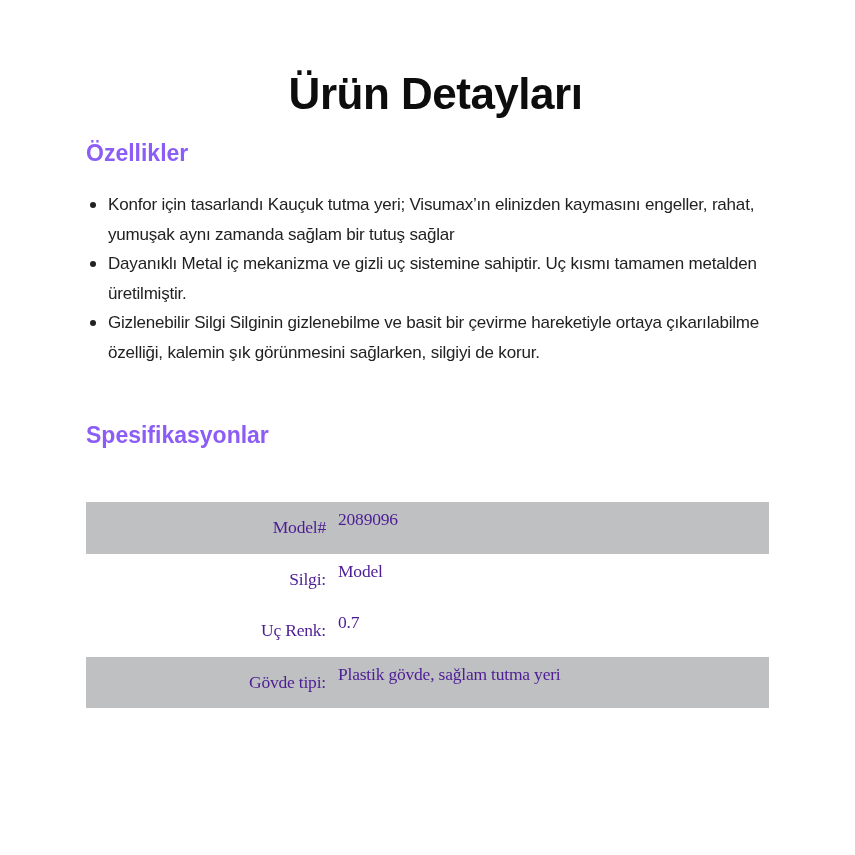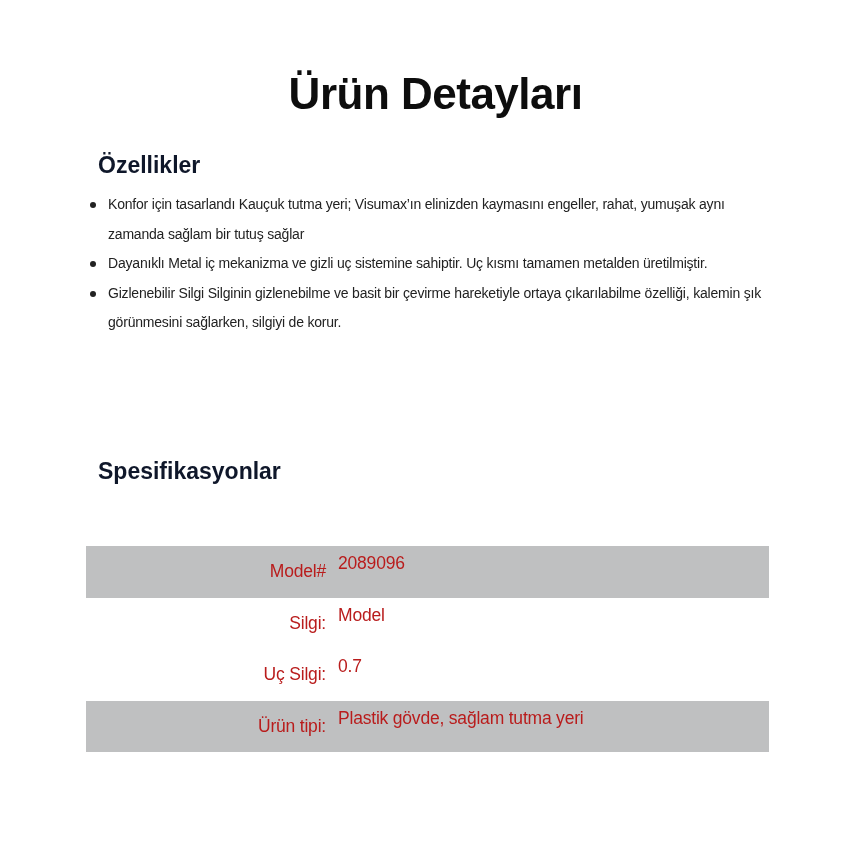--- a/index.html
+++ b/index.html
@@ -28,36 +28,36 @@
       color: #0d0d0d;
       margin: 8px;
     }
     .section-heading {
       position: absolute;
       left: 86px;
       font-family: "Liberation Sans", sans-serif;
       font-weight: 700;
       font-size: 23px;
       line-height: 30px;
-      color: #0f172a;
-      margin: 12px;
+      color: #8b5cf6;
+      margin: 0;
     }
     #features-heading { top: 138px; }
-    #specs-heading { top: 444px; }
+    #specs-heading { top: 420px; }
 
     .feature-list {
       position: absolute;
       left: 86px;
       top: 190px;
       width: 690px;
       margin: 0;
       padding: 0;
       list-style: none;
       font-family: "Liberation Sans", sans-serif;
-      font-size: 14px;
+      font-size: 17px;
       line-height: 29.5px;
       color: #222222;
     }
     .feature-item {
       position: relative;
       padding-left: 22px;
       letter-spacing: -0.2px;
     }
     .feature-bullet {
       position: absolute;
@@ -68,24 +68,23 @@
       border-radius: 50%;
       background: #222222;
     }
 
     .spec-table {
       position: absolute;
       left: 86px;
       top: 502px;
       width: 683px;
       border-collapse: collapse;
-      font-family: Liberation Sans, sans-serif;
+      font-family: Liberation Serif, serif;
       font-size: 17.5px;
-      color: #b91c1c;
-      margin-top: 44px;
+      color: #4c1d95;
     }
     .spec-row { height: 51.5px; }
     .spec-row.shaded { background: #bfc0c1; }
     .spec-label {
       width: 240px;
       text-align: right;
       padding: 0 6px 0 0;
       vertical-align: middle;
       letter-spacing: -0.2px;
     }
@@ -124,21 +123,21 @@
   <tbody>
     <tr class="spec-row shaded">
       <td class="spec-label">Model#</td>
       <td class="spec-value">2089096</td>
     </tr>
     <tr class="spec-row">
       <td class="spec-label">Silgi:</td>
       <td class="spec-value">Model</td>
     </tr>
     <tr class="spec-row">
-      <td class="spec-label">Uç Silgi:</td>
+      <td class="spec-label">Uç Renk:</td>
       <td class="spec-value">0.7</td>
     </tr>
     <tr class="spec-row shaded">
-      <td class="spec-label">Ürün tipi:</td>
+      <td class="spec-label">Gövde tipi:</td>
       <td class="spec-value">Plastik gövde, sağlam tutma yeri</td>
     </tr>
   </tbody>
 </table>
 
 </body></html>

